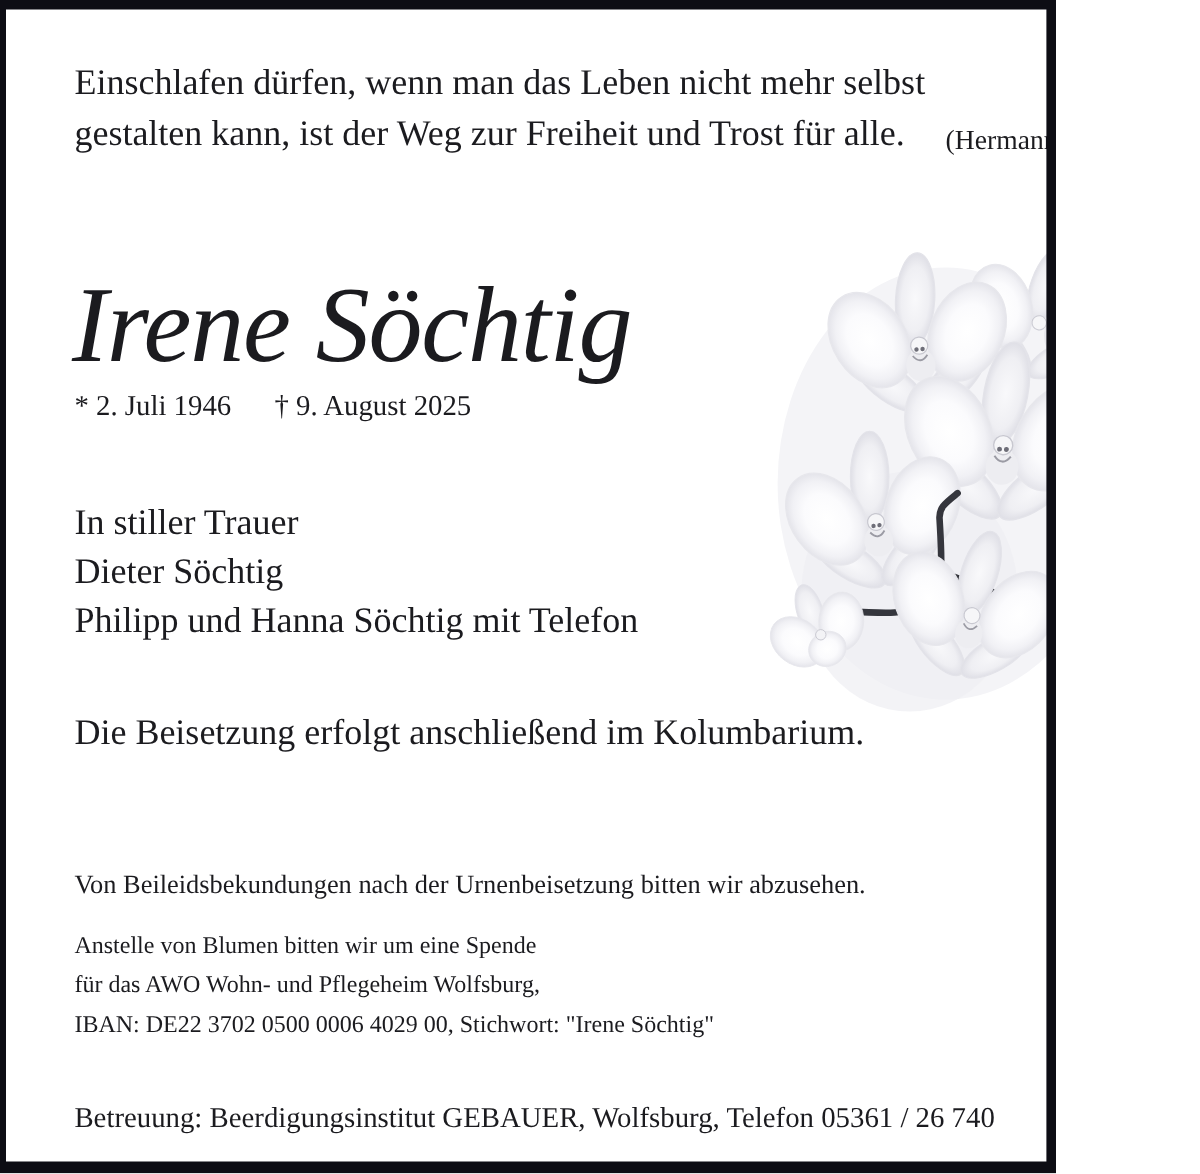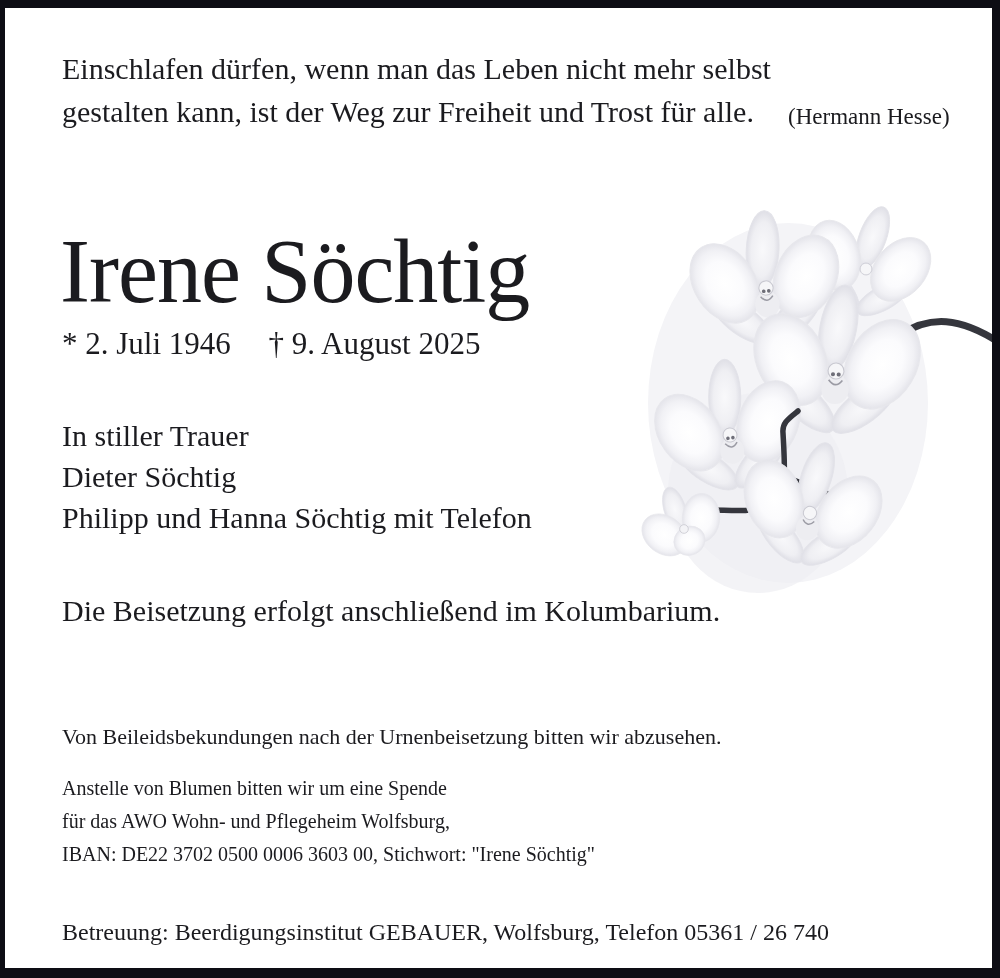--- a/index.html
+++ b/index.html
@@ -1,18 +1,18 @@
 <!DOCTYPE html>
 <html lang="de"><head>
 <meta charset="utf-8">
 <style>
   html,body{margin:0;padding:0;background:#ffffff;}
   .page{
     position:relative;
-    width:1000px;height:978px;
+    width:880px;height:978px;
     background:#ffffff;
     overflow:hidden;
     font-family:"Liberation Serif","DejaVu Serif",serif;
     color:#1b1b1f;
   }
   .frame{
     position:absolute;inset:0;
     border-style:solid;
     border-color:#0d0d14;
     border-width:8px 8px 10px 5px;
@@ -20,22 +20,23 @@
     box-sizing:border-box;
   }
   .txt{position:absolute;white-space:nowrap;}
   .quote{left:62px;top:47px;font-size:30px;line-height:43px;}
   .quote-attr{left:788px;top:104px;font-size:23px;}
   .farewell{left:62px;top:147px;font-size:30px;line-height:40px;}
   .name{
     left:60px;top:226px;
     font-size:90px;line-height:92px;
     letter-spacing:-1px;
+    font-style:italic;
   }
-  .dates{left:62px;top:326px;font-size:31px;}
+  .dates{left:62px;top:326px;font-size:24px;}
   .dates .death{display:inline-block;margin-left:30px;}
   .mourning{left:62px;top:415px;font-size:30px;line-height:41px;}
   .service{left:62px;top:592px;font-size:30px;line-height:38px;}
   .condolence{left:62px;top:724px;font-size:22px;}
   .donation{left:62px;top:772px;font-size:20px;line-height:33px;}
   .care{left:62px;top:919px;font-size:24px;}
   .orchid{position:absolute;left:638px;top:203px;width:362px;height:400px;}
   .sepal{fill:url(#pg2);stroke:#e3e3e9;stroke-width:1;}
   .petal{fill:url(#pg);stroke:#e7e7ec;stroke-width:1;}
   .stem{fill:none;stroke:#35363d;stroke-linecap:round;stroke-linejoin:round;}
@@ -160,19 +161,19 @@
 
   <div class="txt service">
     <div>Die Beisetzung erfolgt anschließend im Kolumbarium.</div>
   </div>
 
   <div class="txt condolence">Von Beileidsbekundungen nach der Urnenbeisetzung bitten wir abzusehen.</div>
 
   <div class="txt donation">
     <div>Anstelle von Blumen bitten wir um eine Spende</div>
     <div>für das AWO Wohn- und Pflegeheim Wolfsburg,</div>
-    <div>IBAN: DE22 3702 0500 0006 3603 00, Stichwort: "Irene Söchtig"</div>
+    <div>IBAN: DE22 3702 0500 0006 4029 00, Stichwort: "Irene Söchtig"</div>
   </div>
 
   <div class="txt care">Betreuung: Beerdigungsinstitut GEBAUER, Wolfsburg, Telefon 05361 / 26 740</div>
 
   <div class="frame"></div>
 </div>
 
 </body></html>

